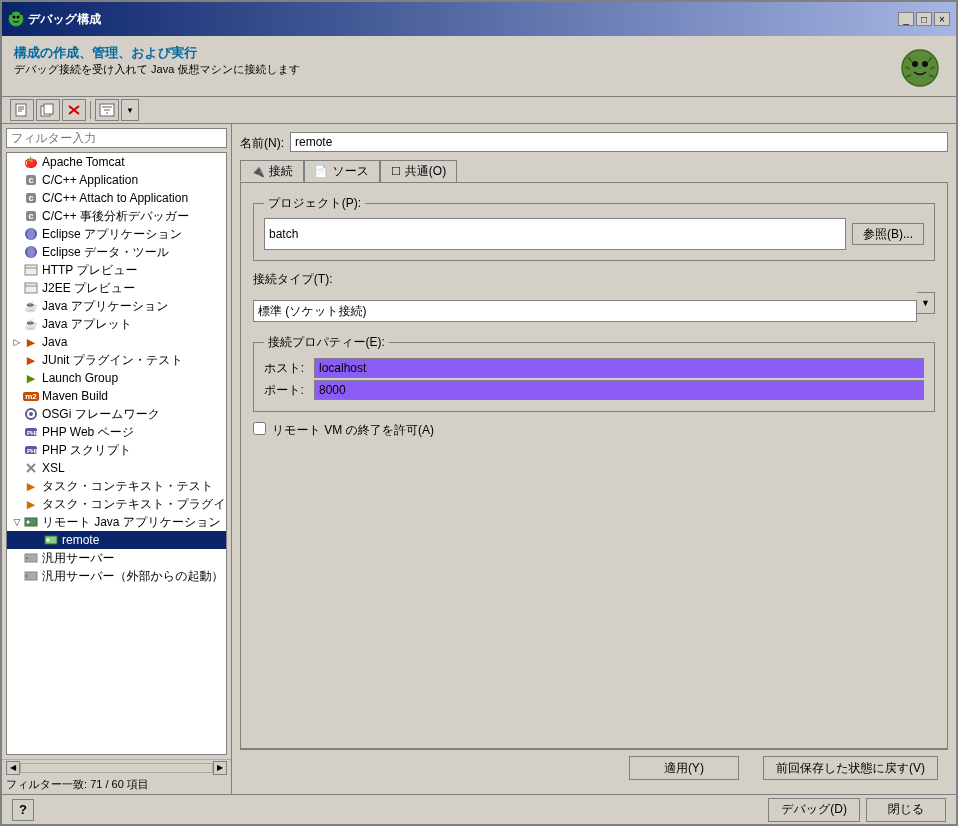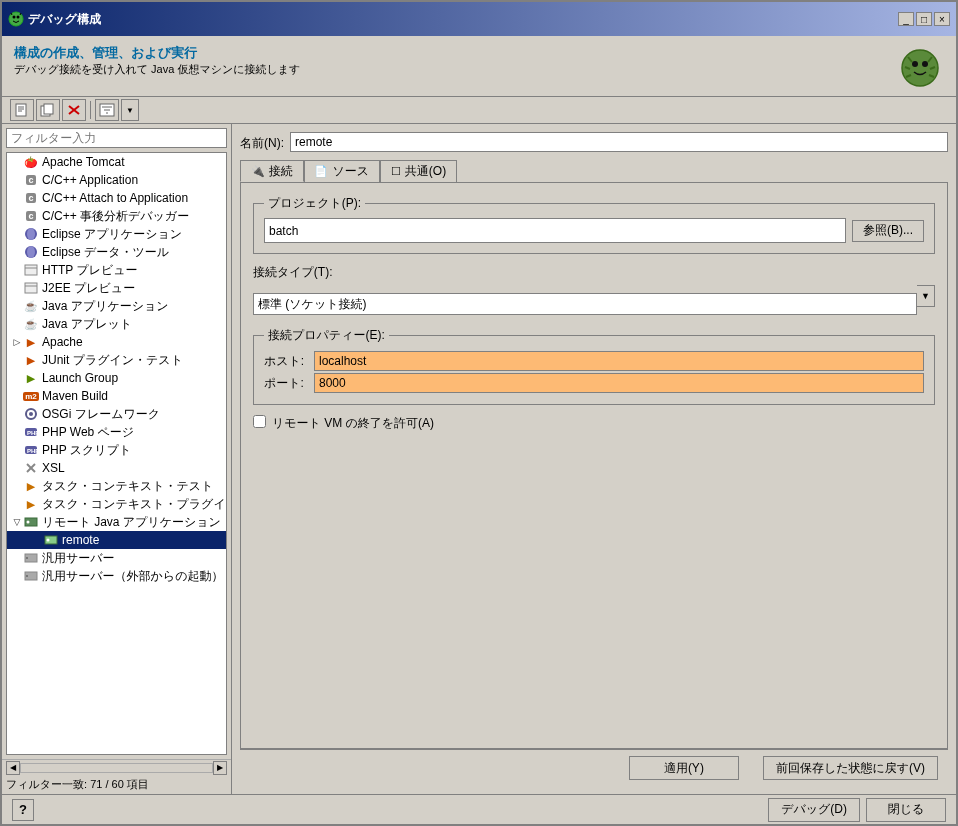--- a/index.html
+++ b/index.html
@@ -246,21 +246,21 @@
       font-size: 12px;
       padding: 0 4px;
     }
     .row-input {
       display: flex;
       align-items: center;
       gap: 6px;
     }
     .row-input input[type="text"] {
       flex: 1;
-      height: 25px;
+      height: 32px;
       border: 1px solid #808080;
       background: white;
       padding: 0 4px;
       font-size: 12px;
       font-family: inherit;
     }
     .browse-btn {
       height: 22px;
       padding: 0 10px;
       background: #d4d0c8;
@@ -313,21 +313,21 @@
     }
     .props-table td:first-child {
       width: 50px;
       padding-right: 8px;
       white-space: nowrap;
     }
     .props-table input {
       width: 100%;
       height: 20px;
       border: 1px solid #808080;
-      background: #fdba74;
+      background: #8b5cf6;
       padding: 1px 4px;
       font-size: 12px;
       font-family: inherit;
     }
     .checkbox-row {
       display: flex;
       gap: 6px;
       margin-bottom: 10px;
     }
     .checkbox-row input[type="checkbox"] {
@@ -558,21 +558,21 @@
 
         <div class="tree-item">
           <span class="expand-icon"> </span>
           <span class="item-icon" style="color:#c87000;">☕</span>
           <span class="item-label">Java アプレット</span>
         </div>
 
         <div class="tree-item">
           <span class="expand-icon">▷</span>
           <span class="item-icon" style="color:#c84b00;">▶</span>
-          <span class="item-label">Apache</span>
+          <span class="item-label">Java</span>
         </div>
 
         <div class="tree-item">
           <span class="expand-icon"> </span>
           <span class="item-icon" style="color:#c84b00;">▶</span>
           <span class="item-label">JUnit プラグイン・テスト</span>
         </div>
 
         <div class="tree-item">
           <span class="expand-icon"> </span>

